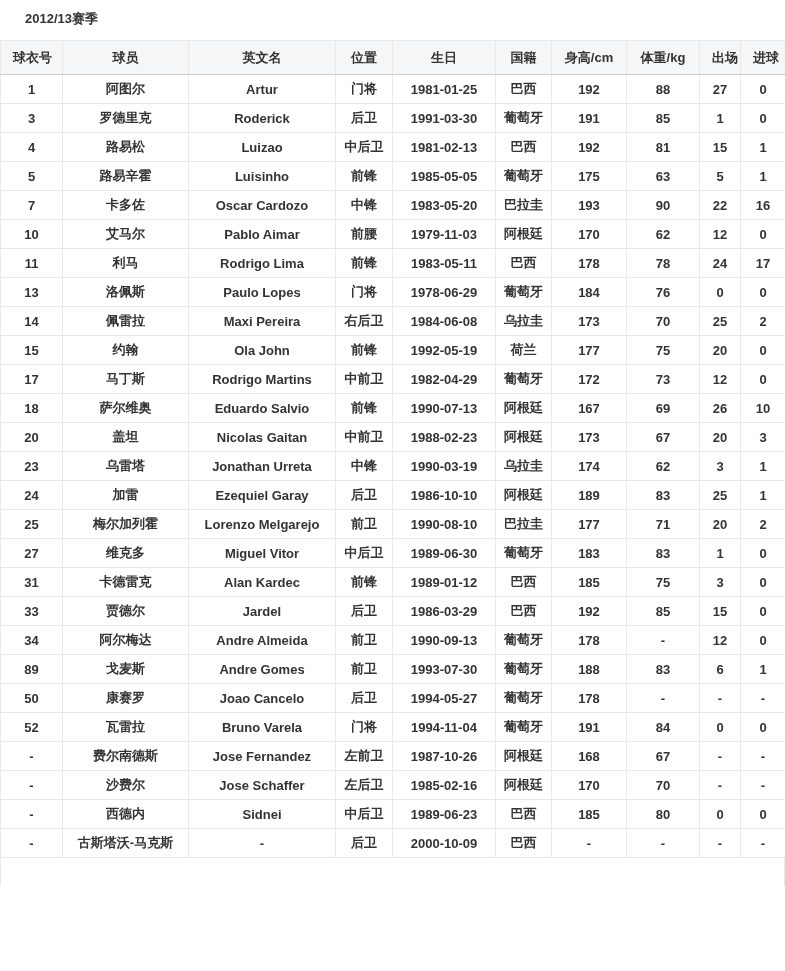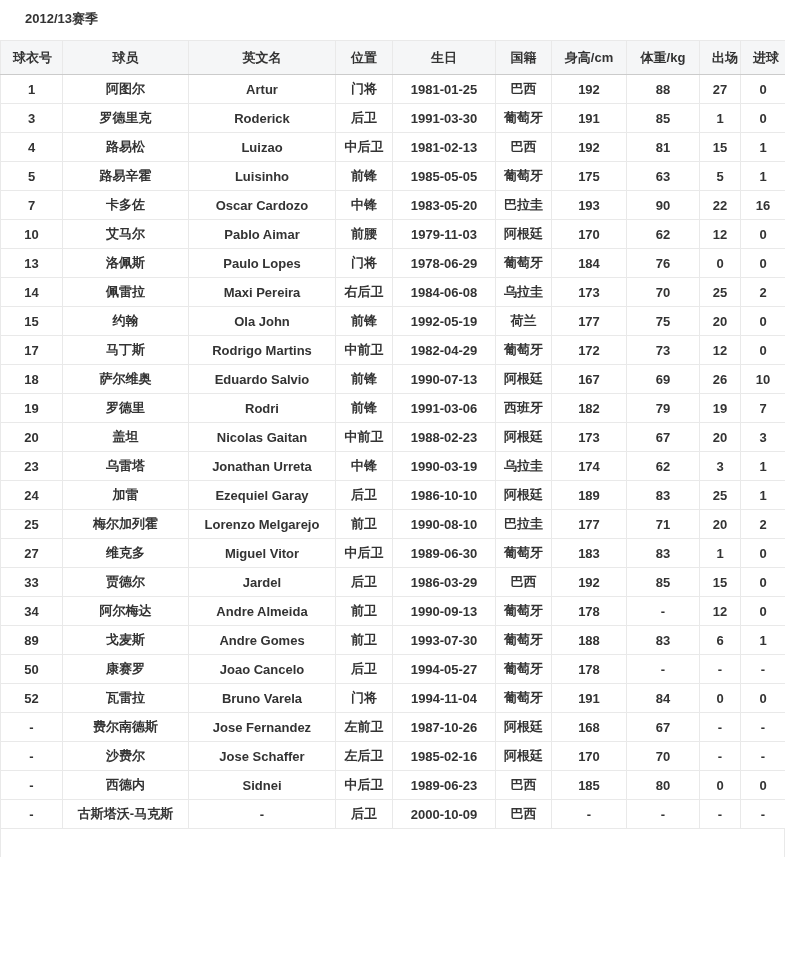--- a/index.html
+++ b/index.html
@@ -167,20 +167,32 @@
         <td>Pablo Aimar</td>
         <td>前腰</td>
         <td>1979-11-03</td>
         <td>阿根廷</td>
         <td>170</td>
         <td>62</td>
         <td>12</td>
         <td>0</td>
       </tr>
       <tr>
+        <td>11</td>
+        <td>利马</td>
+        <td>Rodrigo Lima</td>
+        <td>前锋</td>
+        <td>1983-05-11</td>
+        <td>巴西</td>
+        <td>178</td>
+        <td>78</td>
+        <td>24</td>
+        <td>17</td>
+      </tr>
+      <tr>
         <td>13</td>
         <td>洛佩斯</td>
         <td>Paulo Lopes</td>
         <td>门将</td>
         <td>1978-06-29</td>
         <td>葡萄牙</td>
         <td>184</td>
         <td>76</td>
         <td>0</td>
         <td>0</td>
@@ -227,32 +239,20 @@
         <td>Eduardo Salvio</td>
         <td>前锋</td>
         <td>1990-07-13</td>
         <td>阿根廷</td>
         <td>167</td>
         <td>69</td>
         <td>26</td>
         <td>10</td>
       </tr>
       <tr>
-        <td>19</td>
-        <td>罗德里</td>
-        <td>Rodri</td>
-        <td>前锋</td>
-        <td>1991-03-06</td>
-        <td>西班牙</td>
-        <td>182</td>
-        <td>79</td>
-        <td>19</td>
-        <td>7</td>
-      </tr>
-      <tr>
         <td>20</td>
         <td>盖坦</td>
         <td>Nicolas Gaitan</td>
         <td>中前卫</td>
         <td>1988-02-23</td>
         <td>阿根廷</td>
         <td>173</td>
         <td>67</td>
         <td>20</td>
         <td>3</td>
@@ -299,20 +299,32 @@
         <td>Miguel Vitor</td>
         <td>中后卫</td>
         <td>1989-06-30</td>
         <td>葡萄牙</td>
         <td>183</td>
         <td>83</td>
         <td>1</td>
         <td>0</td>
       </tr>
       <tr>
+        <td>31</td>
+        <td>卡德雷克</td>
+        <td>Alan Kardec</td>
+        <td>前锋</td>
+        <td>1989-01-12</td>
+        <td>巴西</td>
+        <td>185</td>
+        <td>75</td>
+        <td>3</td>
+        <td>0</td>
+      </tr>
+      <tr>
         <td>33</td>
         <td>贾德尔</td>
         <td>Jardel</td>
         <td>后卫</td>
         <td>1986-03-29</td>
         <td>巴西</td>
         <td>192</td>
         <td>85</td>
         <td>15</td>
         <td>0</td>

